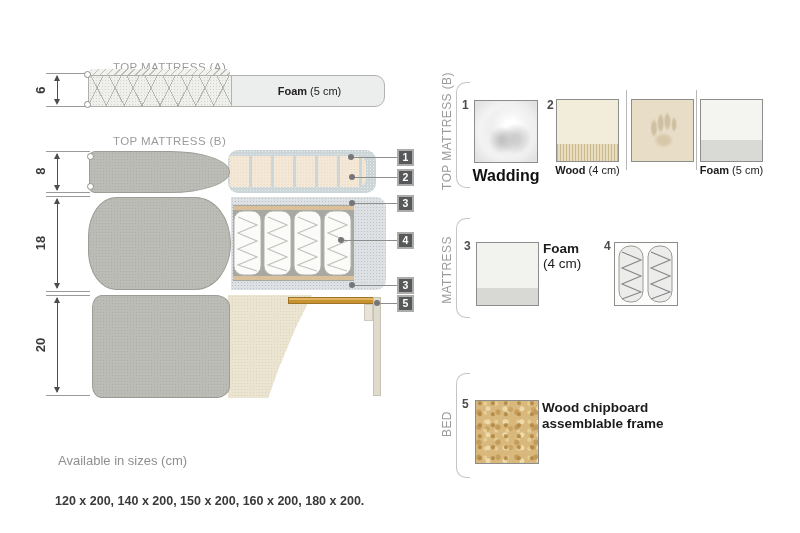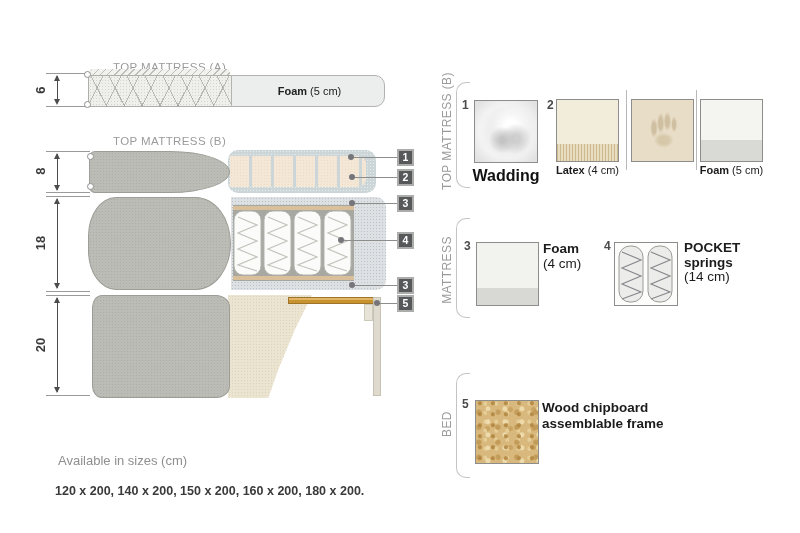--- a/index.html
+++ b/index.html
@@ -184,21 +184,21 @@
   <div class="abs bracket" style="left:456px;top:82px;height:106px;"></div>
 
   <div class="abs lnum" style="left:462px;top:98px;">1</div>
   <div class="abs swatch sw-wadding" style="left:474px;top:100px;width:64px;height:63px;"></div>
   <div class="abs wadding-name" style="left:466px;top:167px;width:80px;">Wadding</div>
 
   <div class="abs lnum" style="left:547px;top:98px;">2</div>
   <div class="abs swatch sw-latex" style="left:556px;top:99px;width:63px;height:63px;">
     <div class="abs latex-fringe" style="left:0;top:44px;width:61px;height:17px;"></div>
   </div>
-  <div class="abs cap" style="left:546px;top:164px;width:83px;"><span class="b">Latex</span><span> (4 cm)</span></div>
+  <div class="abs cap" style="left:546px;top:164px;width:83px;"><span class="b">Wood</span><span> (4 cm)</span></div>
 
   <div class="abs divider" style="left:626px;top:90px;height:80px;"></div>
 
   <div class="abs swatch sw-memory" style="left:631px;top:99px;width:63px;height:63px;"></div>
 
   <div class="abs divider" style="left:696px;top:90px;height:80px;"></div>
 
   <div class="abs swatch sw-foam" style="left:700px;top:99px;width:63px;height:63px;"></div>
   <div class="abs cap" style="left:690px;top:164px;width:83px;"><span class="b">Foam</span><span> (5 cm)</span></div>
 
@@ -215,25 +215,24 @@
       <g fill="#ececea" stroke="#9a9a96">
         <rect x="4" y="3" width="24" height="56" rx="11"></rect>
         <rect x="33" y="3" width="24" height="56" rx="11"></rect>
       </g>
       <g stroke="#85858a" fill="none" stroke-width="1.1">
         <polyline points="7,9 26,17 7,25 26,33 7,41 26,49 7,56"></polyline>
         <polyline points="36,9 55,17 36,25 55,33 36,41 55,49 36,56"></polyline>
       </g>
     </svg>
   </div>
-  <div class="abs capL" style="left:684px;top:241px;width:80px;line-height:14.5px;"><span class="b">POCKET</span><br><span class="b">springs</span><br><span>(14 cm)</span></div>
 
   <div class="abs rot secLabel" style="left:387px;top:417px;">BED</div>
   <div class="abs bracket" style="left:456px;top:373px;height:105px;"></div>
 
   <div class="abs lnum" style="left:462px;top:397px;">5</div>
   <div class="abs swatch sw-wood" style="left:475px;top:400px;width:64px;height:64px;"></div>
   <div class="abs footer-title" style="left:58px;top:453px;">Available in sizes (cm)</div>
 
   <div class="abs capL b" style="left:542px;top:400px;width:150px;line-height:16px;"><span>Wood chipboard</span><br><span>assemblable frame</span></div>
-  <div class="abs footer-sizes" style="left:55px;top:484px;">120 x 200, 140 x 200, 150 x 200, 160 x 200, 180 x 200.</div>
+  <div class="abs footer-sizes" style="left:55px;top:494px;">120 x 200, 140 x 200, 150 x 200, 160 x 200, 180 x 200.</div>
 
 </div>
 
 </body></html>

